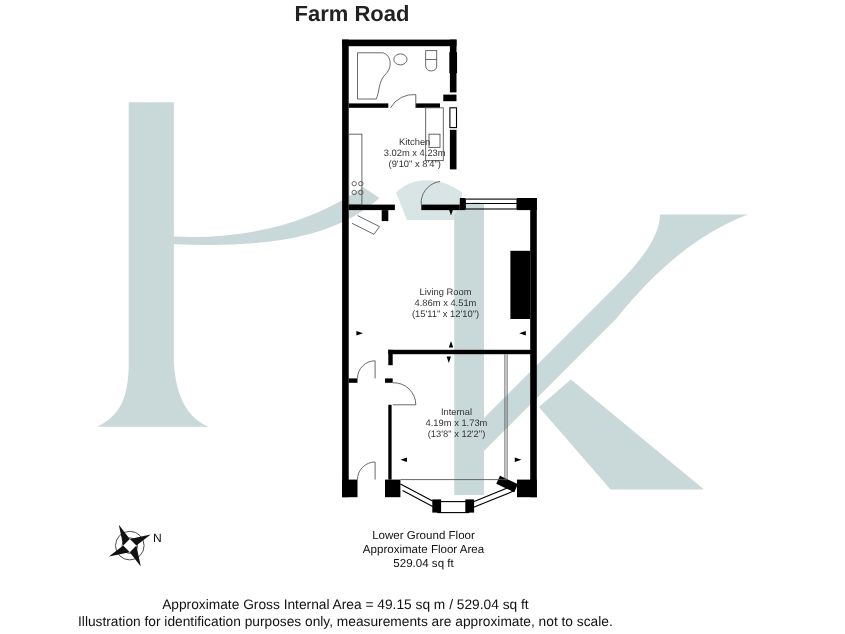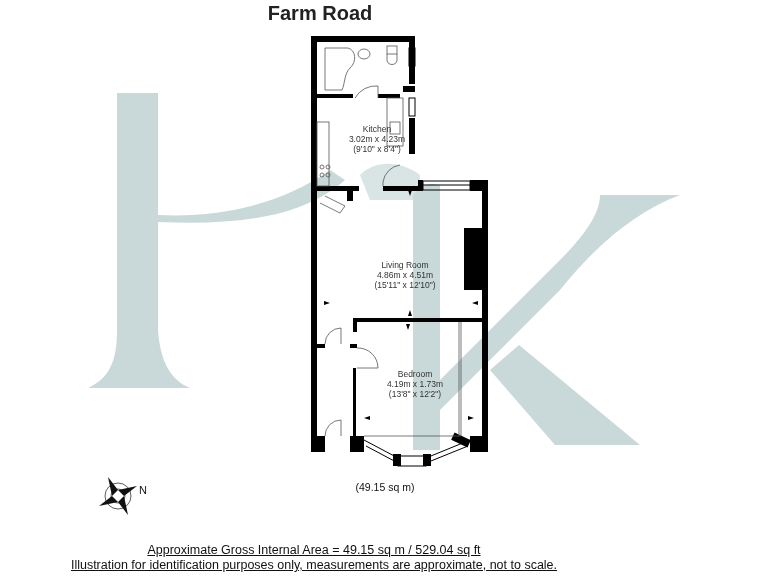--- a/index.html
+++ b/index.html
@@ -1,21 +1,21 @@
 <!DOCTYPE html>
 <html><head>
 <meta charset="utf-8">
 <style>
   html, body { margin:0; padding:0; background:#ffffff; }
   body { width:768px; height:576px; position:relative; overflow:hidden; font-family:"Liberation Sans", sans-serif; color:#111; }
   .title { position:absolute; left:0; width:640px; top:2px; text-align:center; font-weight:bold; font-size:20px; color:#222; }
   svg.plan { position:absolute; left:0; top:0; }
   .room-label { position:absolute; text-align:center; font-size:8.5px; line-height:10px; color:#333; }
   .floor-label { position:absolute; left:290px; width:190px; top:481px; text-align:center; font-size:10.5px; line-height:12.5px; color:#111; }
-  .footer { position:absolute; left:0; width:628px; text-align:center; font-size:12.5px; color:#111;text-decoration:underline; }
+  .footer { position:absolute; left:0; width:628px; text-align:center; font-size:12.5px; color:#111; }
   .compass-n { position:absolute; left:139px; top:484px; font-size:11px; color:#111; }
 </style>
 </head>
 <body>
 
 <div class="title">Farm Road</div>
 
 <svg class="plan" width="768" height="576" viewBox="0 0 768 576">
 
   <g fill="#c9d8d8">
@@ -135,23 +135,25 @@
   <div>(9'10" x 8'4")</div>
 </div>
 
 <div class="room-label" style="left:355px; top:260px; width:100px;">
   <div>Living Room</div>
   <div>4.86m x 4.51m</div>
   <div>(15'11" x 12'10")</div>
 </div>
 
 <div class="room-label" style="left:370px; top:369px; width:90px;">
-  <div>Bedroom</div>
+  <div>Internal</div>
   <div>4.19m x 1.73m</div>
   <div>(13'8" x 12'2")</div>
 </div>
 
 <div class="floor-label">
-  <div>(49.15 sq m)</div>
+  <div>Lower Ground Floor</div>
+  <div>Approximate Floor Area</div>
+  <div>529.04 sq ft</div>
 </div>
 
 <div class="footer" style="top:543px;">Approximate Gross Internal Area = 49.15 sq m / 529.04 sq ft</div>
 <div class="footer" style="top:558px;">Illustration for identification purposes only, measurements are approximate, not to scale.</div>
 
 </body></html>

